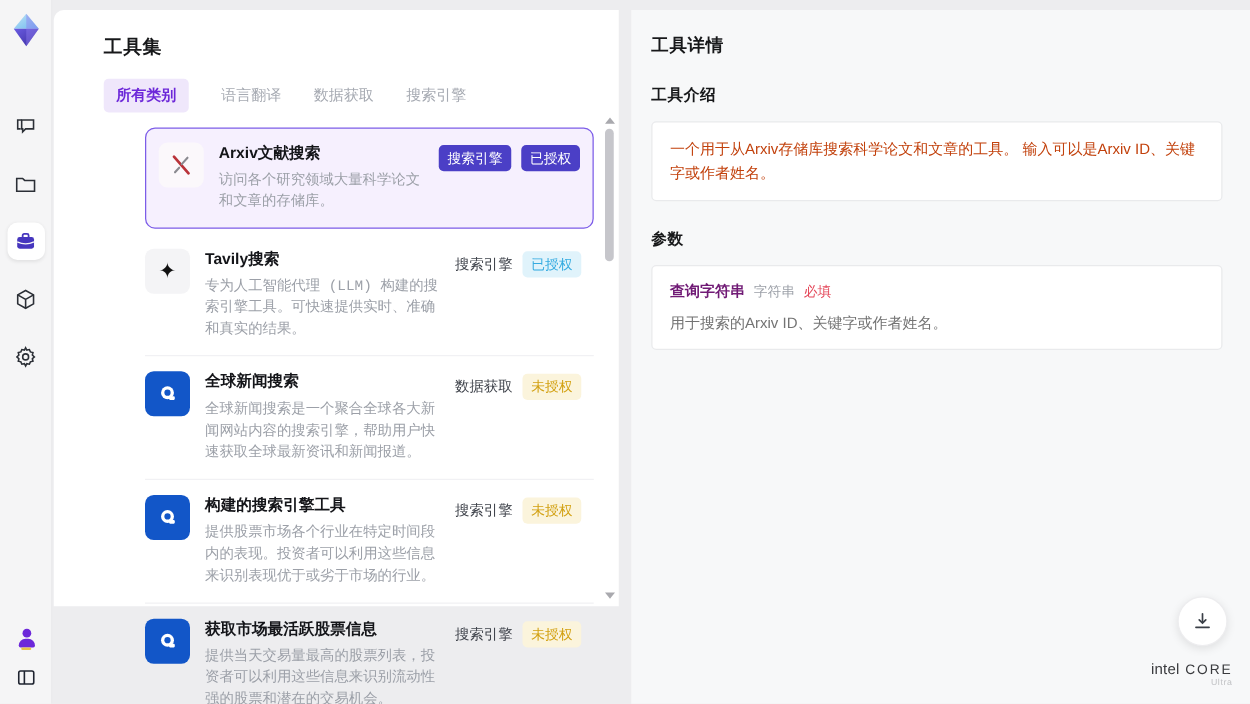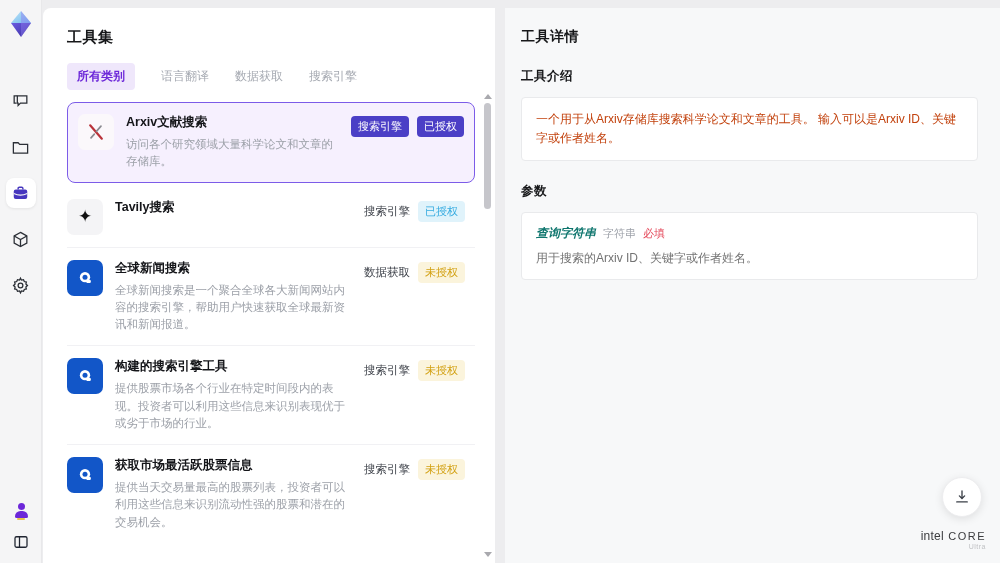--- a/index.html
+++ b/index.html
@@ -11,29 +11,29 @@
     background:#F5F5F6; border-right:1px solid #E8E8EA; display:flex; flex-direction:column; align-items:center; }
   .logo { width:26px; height:28px; margin-top:10px; }
   .side-nav { display:flex; flex-direction:column; align-items:center; gap:16px; margin-top:48px; }
   .side-btn { width:30px; height:30px; border-radius:8px; display:flex; align-items:center; justify-content:center; cursor:pointer; }
   .side-btn svg { width:19px; height:19px; stroke:#2B2F36; fill:none; stroke-width:1.6; }
   .side-btn.active { background:#FFFFFF; box-shadow:0 1px 3px rgba(0,0,0,.08); }
   .side-btn.active svg { stroke:none; }
   .side-bottom { position:absolute; bottom:12px; left:0; width:42px; display:flex; flex-direction:column; align-items:center; gap:14px; }
 
   
-  .main-panel { position:absolute; left:43px; top:8px; width:452px; height:555px;
-    background:#FFFFFF; border-radius:8px 0 0 0; }
+  .main-panel { position:absolute; left:43px; top:8px; width:452px; height:477px;
+    background:#FFFFFF; border-radius:8px 0 0 0;padding-left:16px; }
   .page-title { font-size:15px; font-weight:700; color:#17181A; padding:20px 0 0 24px; letter-spacing:.5px; }
   .tabs { display:flex; gap:26px; align-items:flex-start; padding:16px 0 10px 24px; }
   .tab { font-size:12px; color:#A6AAB2; cursor:pointer; padding:5px 0; }
   .tab.active { color:#6D28D9; background:#EFE7FB; padding:5px 10px; border-radius:4px; font-weight:600; }
 
   .tool-list { padding:2px 20px 0 24px; }
-  .tool-item { display:flex; gap:12px; padding:12px 10px 12px 0; border-top:1px solid #F1F1F4; cursor:pointer; }
+  .tool-item { display:flex; gap:12px; padding:12px 10px 12px 0; border-top:1px solid #F1F1F4; cursor:pointer;margin-left:33px; }
   .tool-item:first-child { border-top:none; }
   .tool-item.selected { border:1.5px solid #7C5CE8; background:#F6F0FE; border-radius:8px; padding:11px 10px; margin-bottom:4px; }
   .tool-item.selected + .tool-item { border-top:none; }
 
   .icon-box { flex:0 0 36px; width:36px; height:36px; border-radius:7px; display:flex; align-items:center; justify-content:center; }
   .icon-box.lite { background:#F4F4F6; }
   .icon-box.arxiv { background:#FBF8FB; }
   .icon-box.blue { background:#1256C8; }
   .icon-box .spark { font-size:17px; color:#111; line-height:1; }
 
@@ -55,21 +55,21 @@
   .sb-thumb { width:7px; margin:4px auto 0; height:106px; background:#C6C6CB; border-radius:4px; }
 
   
   .right-panel { position:absolute; left:505px; top:8px; right:0; bottom:0;
     background:#F7F8F9; padding:20px 22px 0 16px; }
   .detail-title { font-size:14px; font-weight:700; color:#17181A; letter-spacing:.5px; }
   .section-h { font-size:12.5px; font-weight:700; color:#17181A; margin-top:22px; letter-spacing:.5px; }
   .white-box { background:#FFFFFF; border:1px solid #E9EAEC; border-radius:4px; margin-top:12px; padding:12px 14px; }
   .intro-text { font-size:12px; color:#c2410c; line-height:1.6; }
   .param-line { display:flex; align-items:baseline; gap:7px; }
-  .param-name { font-size:12px; font-weight:700; color:#0f766e;font-style:italic; }
+  .param-name { font-size:12px; font-weight:700; color:#701a75; }
   .param-type { font-size:11px; color:#9CA0A8; }
   .param-req { font-size:11px; color:#E4485A; }
   .param-desc { font-size:12px; color:#737373; margin-top:8px; }
 
   
   .download-fab { position:absolute; right:18px; bottom:46px; width:40px; height:40px; border-radius:50%;
     background:#FFFFFF; border:1px solid #EDEDEF; box-shadow:0 2px 8px rgba(0,0,0,.10);
     display:flex; align-items:center; justify-content:center; cursor:pointer; }
   .brand { position:absolute; right:14px; bottom:12px; text-align:right; color:#3A3B3E; line-height:1.1; }
   .brand .intel { font-size:12px; font-weight:400; letter-spacing:.2px; }
@@ -175,20 +175,21 @@
         <span class="badge solid">已授权</span>
       </div>
     </div>
 
     <div class="tool-item">
       <div class="icon-box lite">
           <span class="spark">✦</span>
         </div>
       <div class="tool-text">
         <div class="tool-name">Tavily搜索</div>
+        <div class="tool-desc">专为人工智能代理 (LLM) 构建的搜索引擎工具。可快速提供实时、准确和真实的结果。</div>
       </div>
       <div class="tool-tags">
         <span class="cat-text">搜索引擎</span>
         <span class="badge blue">已授权</span>
       </div>
     </div>
 
     <div class="tool-item">
       <div class="icon-box blue">
         <svg width="20" height="20" viewBox="0 0 24 24">

